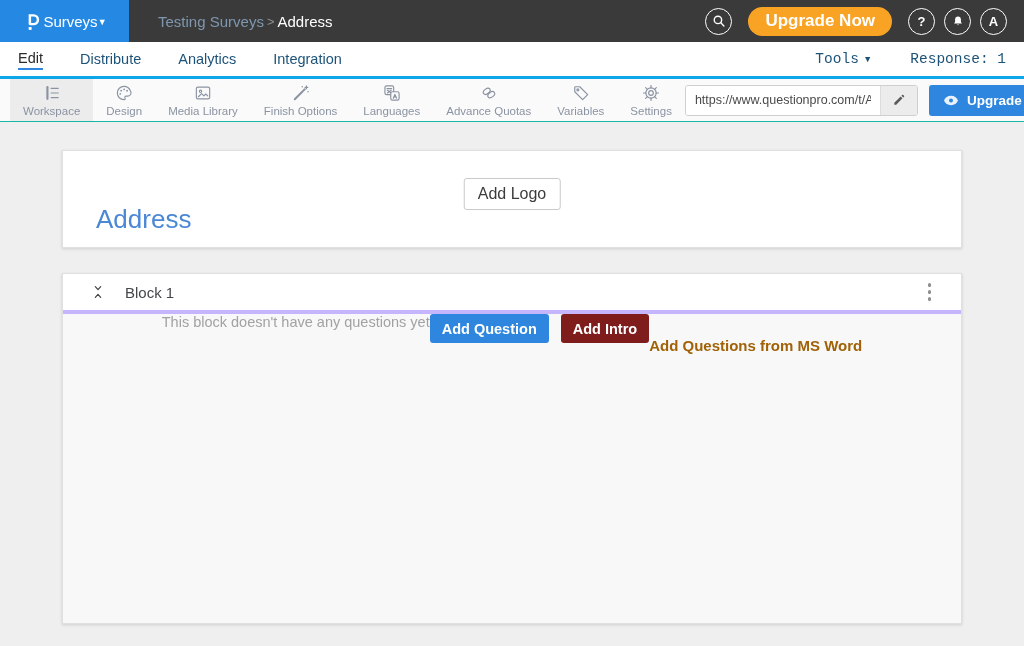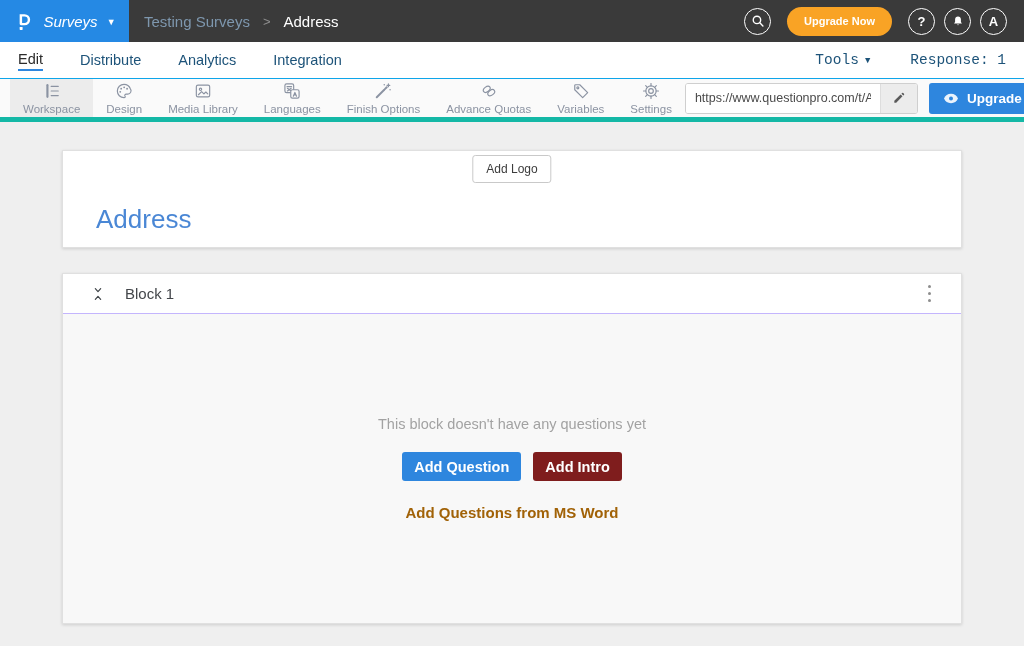--- a/index.html
+++ b/index.html
@@ -9,57 +9,56 @@
     background:#efefef;
     overflow:hidden;
     -webkit-font-smoothing:antialiased;
   }
   button { font-family:inherit; cursor:pointer; }
 
   
   .topbar { height:42px; background:#3a3a3a; display:flex; align-items:center; }
   .brand {
     width:129px; height:42px; background:#2589e4; color:#fff;
-    display:flex; align-items:center; justify-content:center; gap:9px; cursor:pointer;
+    display:flex; align-items:center; justify-content:center; gap:0; cursor:pointer;
     flex:0 0 auto;
-    font-style:italic;
   }
   .brand-label { font-size:15px; }
   .caret { font-size:9px; line-height:1; margin-top:2px; }
-  .crumbs { margin-left:15px; display:flex; align-items:center; gap:13px; font-size:15px; }
+  .crumbs { margin-left:29px; display:flex; align-items:center; gap:3px; font-size:15px; }
   .crumb-parent { color:#7e97ae; cursor:pointer; }
   .crumb-sep { color:#8f8f8f; font-size:13px; }
   .crumb-current { color:#ffffff; }
   .top-actions { margin-left:auto; display:flex; align-items:center; gap:9px; padding-right:17px; }
   .circle-btn {
     width:27px; height:27px; border-radius:50%; border:1.5px solid #fff;
     background:transparent; color:#fff; display:flex; align-items:center; justify-content:center;
     font-size:13px; font-weight:bold; flex:0 0 auto; padding:0;
   }
   .upgrade-btn {
     background:#f9a325; color:#fff; border:none; border-radius:15px; height:29px;
-    padding:0 17px; font-size:11px; font-weight:bold; margin:0 7px;
+    padding:0 17px; font-size:17px; font-weight:bold; margin:0 7px;
   }
 
   
   .tabs-row {
     height:37px; background:#fff; display:flex; align-items:center;
-    padding:0 18px; border-bottom:1px solid #0ea5e9; font-size:14.5px;
+    padding:0 18px; border-bottom:3px solid #0ea5e9; font-size:14.5px;
   }
   .tabs-group { display:flex; gap:37px; align-items:center; }
   .tab { color:#1d5379; cursor:pointer; padding:2px 0; }
   .tab.active { color:#2b2b2b; border-bottom:2px solid #2e86de; }
   .tabs-right { margin-left:auto; display:flex; gap:40px; align-items:center; color:#1d5379;font-family:Liberation Mono, monospace; }
   .tools-dd { display:flex; align-items:center; gap:6px; cursor:pointer; }
   .tools-dd .caret { color:#1d5379; }
   .response-link { cursor:pointer; }
 
   
   .toolbar {
-    height:43px; background:#fafafa; border-bottom:5px solid #14b8a6;
+    height:43px; background:#fafafa; border-bottom:1px solid #14b8a6;
     display:flex; align-items:stretch; padding-left:10px;
   }
   .tool {
     display:flex; flex-direction:column; align-items:center; justify-content:center;
     gap:2px; padding:0 13px; font-size:11.5px; color:#8b93a2; cursor:pointer; white-space:nowrap;
   }
   .tool.active { background:#ececec; }
   .tool svg { width:20px; height:20px; stroke:#8b93a2; fill:none; stroke-width:1.4; stroke-linecap:round; stroke-linejoin:round; }
   .tool svg .fill { fill:#8b93a2; stroke:none; }
   .url-group {
@@ -81,37 +80,37 @@
   }
 
   
   main { padding-top:28px; }
   .card {
     width:900px; margin:0 auto; background:#fff;
     border:1px solid #e0e0e0; box-shadow:0 1px 3px rgba(0,0,0,.14);
   }
   .survey-card { height:98px; position:relative; margin-bottom:25px; }
   .add-logo-btn {
-    position:absolute; top:4px; left:50%; transform:translateX(-50%);
+    position:absolute; top:27px; left:50%; transform:translateX(-50%);
     background:#fff; border:1px solid #c9c9c9; border-radius:3px;
-    padding:6px 13px; font-size:12px; color:#3c3c3c;
+    padding:6px 13px; font-size:16px; color:#3c3c3c;
   }
   .survey-title { position:absolute; left:33px; bottom:12px; font-size:26px; font-weight:normal; color:#4a87d5; cursor:pointer; }
 
   .block-header {
     height:40px; display:flex; align-items:center;
-    padding:0 20px 0 27px; border-bottom:1px solid #c4b5fd; background:#fff;
+    padding:0 20px 0 27px; border-bottom:4px solid #c4b5fd; background:#fff;
   }
   .collapse-btn { background:none; border:none; padding:2px; margin-right:19px; display:flex; }
   .block-title { font-size:15px; color:#43464a; }
   .kebab-btn { margin-left:auto; display:flex; flex-direction:column; gap:3.5px; padding:5px 10px; background:none; border:none; }
   .kebab-btn i { width:3.5px; height:3.5px; background:#8d8d8d; border-radius:50%; }
   .block-body {
     height:309px; background:#f8f8f8;
-    display:flex; flex-direction:column; align-items:center; justify-content:center;
+    display:flex; flex-direction:row; align-items:flex-start; justify-content:center;
   }
   .empty-msg { color:#a2a2a2; font-size:14.5px; margin-bottom:20px; }
   .btn-row { display:flex; gap:12px; }
   .btn-primary {
     background:#2e86de; color:#fff; border:none; border-radius:3px;
     height:29px; padding:0 12px; font-size:14.5px; font-weight:bold;
   }
   .btn-gray { background:#7f1d1d; }
   .msword-link { margin-top:23px; color:#a16207; font-size:15px; font-weight:bold; cursor:pointer; }
 </style>
@@ -207,41 +206,41 @@
           <rect x="4" y="5" width="16" height="14" rx="2"></rect>
           <circle cx="9" cy="10" r="1.4"></circle>
           <path d="M6.5 16.5l3.8-3.8 2.8 2.8 2.3-2.3 2.3 2.3"></path>
         </svg>
     </span>
     <span>Media Library</span>
   </div>
   <div class="tool">
     <span style="display:flex;">
       <svg viewBox="0 0 24 24">
+          <line x1="4.5" y1="19.5" x2="13.5" y2="10.5" stroke-width="2.4"></line>
+          <line x1="14.5" y1="9.5" x2="16.5" y2="7.5" stroke-width="2.4"></line>
+          <path d="M18.5 3.5v3.4M16.8 5.2h3.4"></path>
+          <circle class="fill" cx="13.5" cy="4.5" r="0.9"></circle>
+          <circle class="fill" cx="20.5" cy="10.5" r="0.9"></circle>
+        </svg>
+    </span>
+    <span>Finish Options</span>
+  </div>
+  <div class="tool">
+    <span style="display:flex;">
+      <svg viewBox="0 0 24 24">
           <rect x="3.5" y="3.5" width="10.5" height="10.5" rx="2"></rect>
           <line x1="6" y1="6.8" x2="11.5" y2="6.8"></line>
           <line x1="6.5" y1="8.8" x2="11" y2="12"></line>
           <line x1="11" y1="8.8" x2="6.5" y2="12"></line>
           <rect x="10.5" y="10.5" width="10" height="10" rx="2" fill="#fafafa"></rect>
           <path d="M13.6 18.3l1.9-4.6 1.9 4.6M14.3 16.8h2.4"></path>
         </svg>
     </span>
     <span>Languages</span>
-  </div>
-  <div class="tool">
-    <span style="display:flex;">
-      <svg viewBox="0 0 24 24">
-          <line x1="4.5" y1="19.5" x2="13.5" y2="10.5" stroke-width="2.4"></line>
-          <line x1="14.5" y1="9.5" x2="16.5" y2="7.5" stroke-width="2.4"></line>
-          <path d="M18.5 3.5v3.4M16.8 5.2h3.4"></path>
-          <circle class="fill" cx="13.5" cy="4.5" r="0.9"></circle>
-          <circle class="fill" cx="20.5" cy="10.5" r="0.9"></circle>
-        </svg>
-    </span>
-    <span>Finish Options</span>
   </div>
   <div class="tool">
     <span style="display:flex;">
       <svg viewBox="0 0 24 24">
           <ellipse cx="9.3" cy="10" rx="4.6" ry="3" transform="rotate(-38 9.3 10)"></ellipse>
           <ellipse cx="14.7" cy="14" rx="4.6" ry="3" transform="rotate(-38 14.7 14)"></ellipse>
         </svg>
     </span>
     <span>Advance Quotas</span>
   </div>

